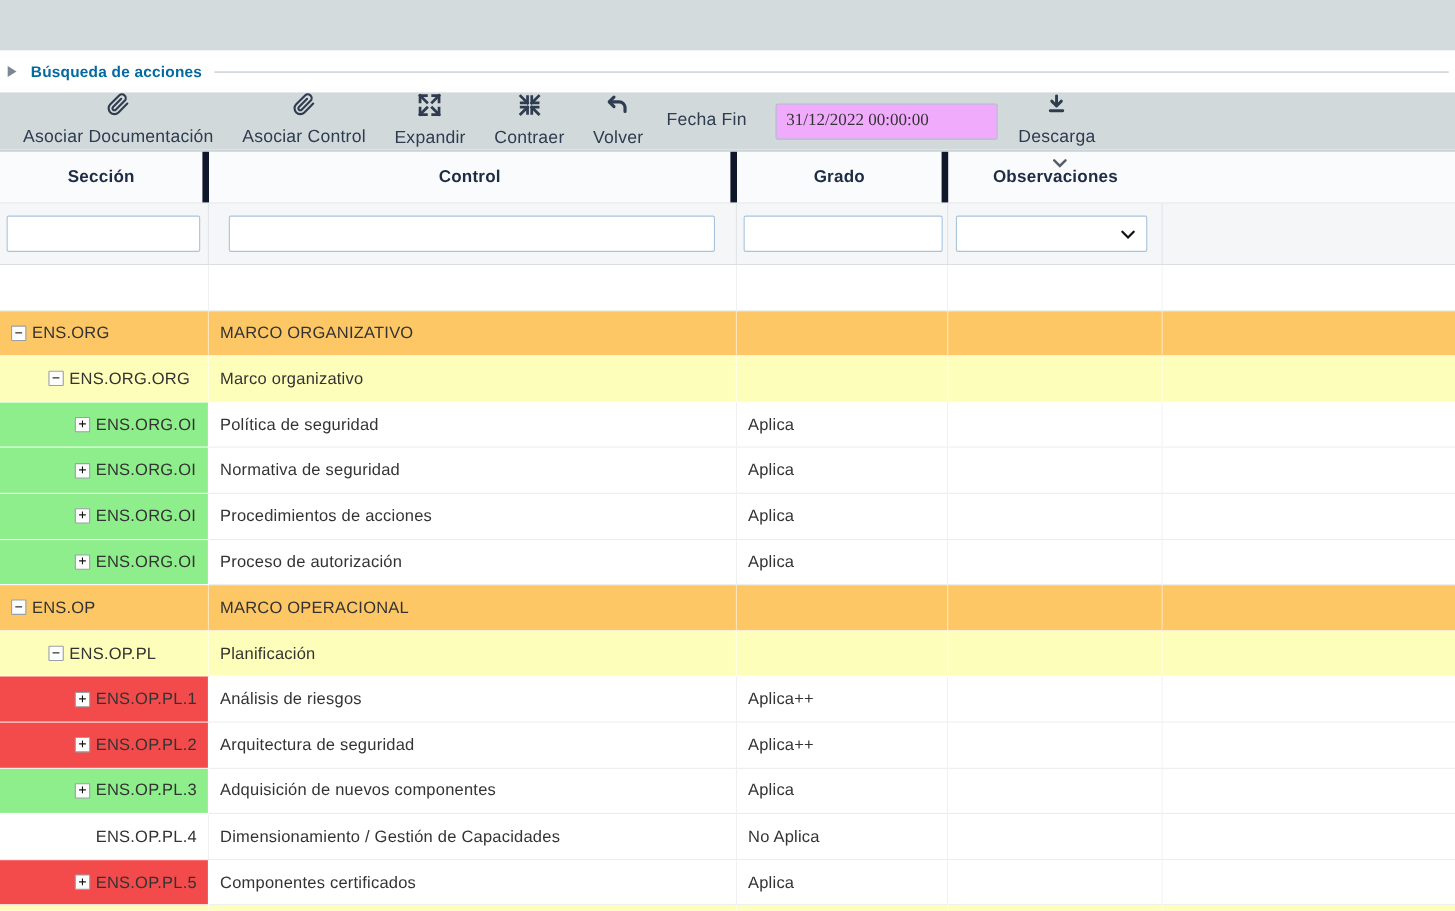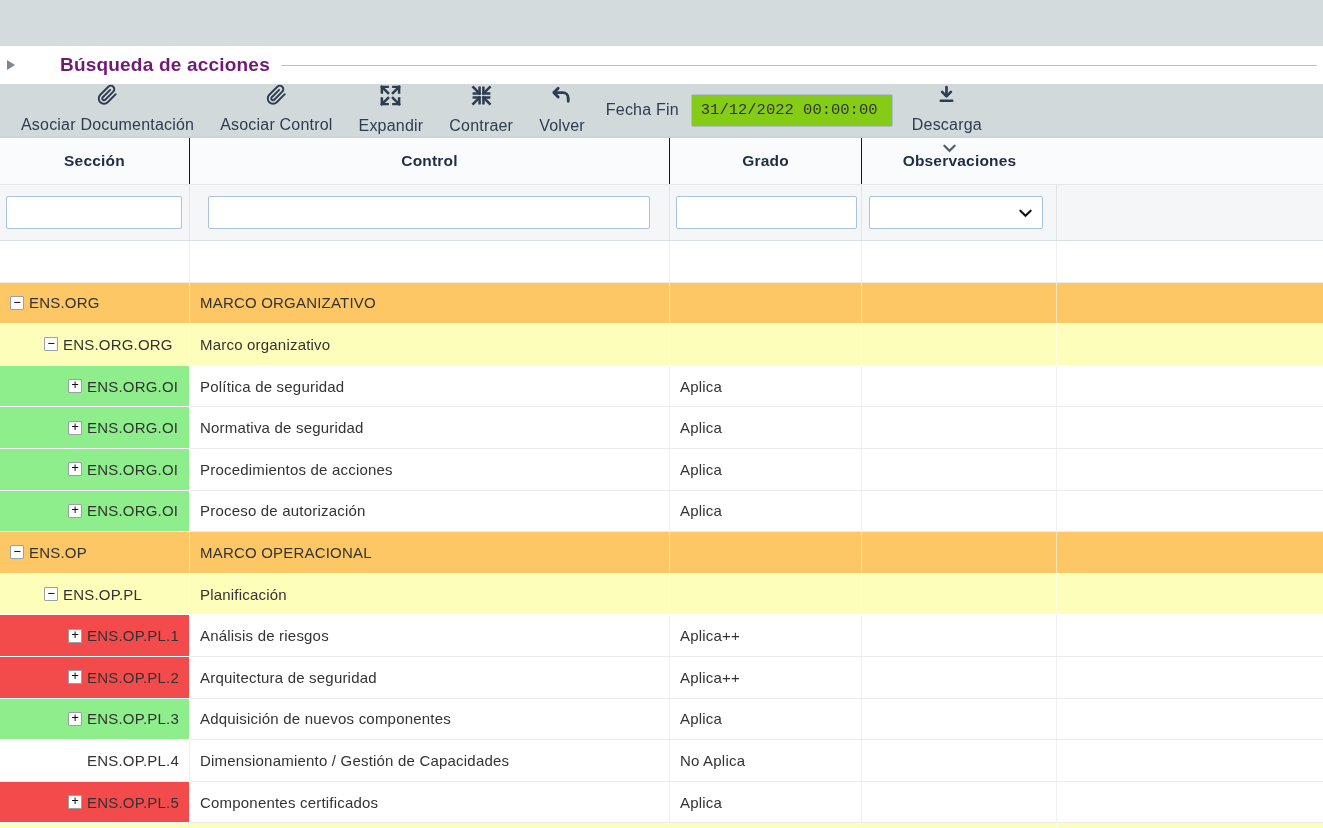--- a/index.html
+++ b/index.html
@@ -5,39 +5,39 @@
   * { box-sizing: border-box; margin: 0; padding: 0; }
   html, body { width: 1323px; height: 828px; overflow: hidden; background: #fff;
     font-family: "Liberation Sans", sans-serif; }
 
   
   .topbar { height: 46px; background: #d4dbdd; }
 
   .search-strip { height: 38px; background: #fff; display: flex; align-items: center; padding: 0 6px 0 7px; }
   .tri-right { width: 0; height: 0; border-left: 8px solid #7b8794; border-top: 5px solid transparent;
     border-bottom: 5px solid transparent; margin-right: 13px; }
-  .panel-title { font-size: 19px; font-weight: bold; color: #701a75; letter-spacing: .2px; white-space: nowrap; margin-left: 32px; }
+  .panel-title { font-size: 14px; font-weight: bold; color: #0369a1; letter-spacing: .2px; white-space: nowrap; }
   .panel-rule { flex: 1; border-top: 1px solid #b7c1c8; margin-left: 11px; }
 
   
   .toolbar { height: 52px; background: #d2d9db; display: flex; align-items: center; padding: 0 8px; }
   .tb-btn { display: flex; align-items: center; gap: 10px; padding: 0 13px; height: 100%;
     cursor: pointer; color: #2e3c50; font-size: 16px; letter-spacing: .2px; white-space: nowrap; flex-direction: column; }
   .tb-btn svg { display: block; }
   .fecha-label { font-size: 16px; color: #2e3c50; margin: 0 12px 0 8px; letter-spacing: .2px; }
-  .date-input { width: 202px; height: 33px; border: 1px solid #aebfd0; border-radius: 2px; background: #84cc16;
-    font-family: Liberation Mono, monospace; font-size: 15.5px; color: #333; padding: 0 9px; outline: none; }
+  .date-input { width: 202px; height: 33px; border: 1px solid #aebfd0; border-radius: 2px; background: #f0abfc;
+    font-family: Liberation Serif, serif; font-size: 15.5px; color: #333; padding: 0 9px; outline: none; margin-left: 14px; }
   .chev { margin-left: 6px; }
 
   
   .grid { width: 1323px; }
   .grid-header { display: grid; grid-template-columns: 190px 480px 192px 195px 1fr; height: 48px;
     background: #fafbfc; border-top: 2px solid #ccd3d7; }
   .grid-header .hcell { display: flex; align-items: center; justify-content: center; font-size: 15.5px;
-    font-weight: bold; color: #1e2d45; letter-spacing: .2px; border-right: 1px solid #0f172a; cursor: pointer; }
+    font-weight: bold; color: #1e2d45; letter-spacing: .2px; border-right: 6px solid #0f172a; cursor: pointer; }
   .grid-header .hcell:last-child { border-right: none; }
 
   .filter-row { display: grid; grid-template-columns: 190px 480px 192px 195px 1fr; height: 57px;
     background: #f5f6f7; border-top: 1px solid #e6e9eb; border-bottom: 1px solid #d9dee1; }
   .fcell { display: flex; align-items: center; border-right: 1px solid #e2e6e9; }
   .fcell:last-child { border-right: none; }
   .fcell input { height: 33px; border: 1px solid #a9c3dd; border-radius: 2px; background: #fff;
     font-family: "Liberation Sans", sans-serif; font-size: 15px; padding: 0 6px; outline: none; }
   .f-sec input { width: 176px; margin-left: 6px; }
   .f-ctl input { width: 442px; margin-left: 18px; }

